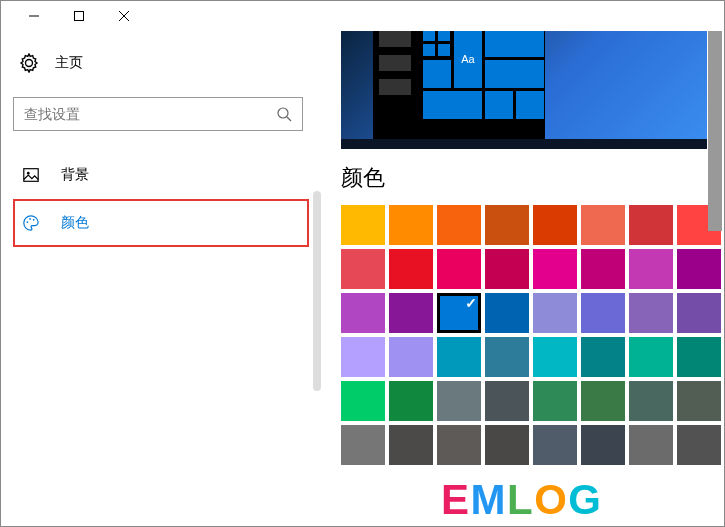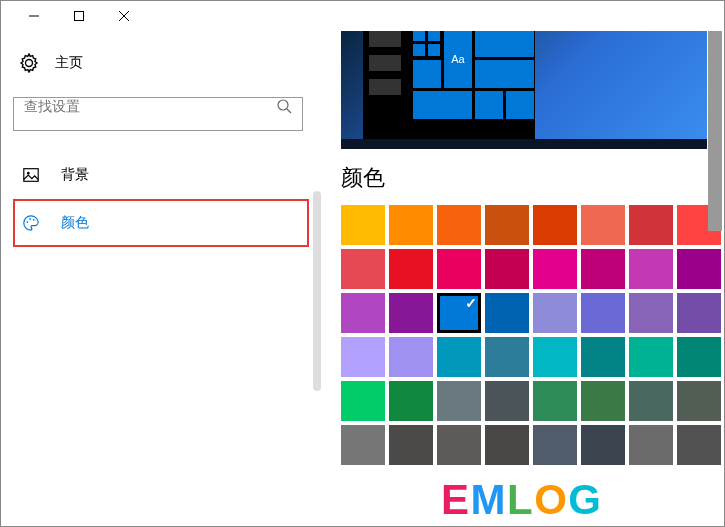--- a/index.html
+++ b/index.html
@@ -5,32 +5,32 @@
 * { box-sizing: border-box; margin: 0; padding: 0; }
 body { font-family: "Segoe UI", "Microsoft YaHei", sans-serif; font-size: 14px; background: #fff; width: 725px; height: 527px; overflow: hidden; position: relative; border: 1px solid #888; }
 .titlebar { height: 30px; display: flex; align-items: center; padding-left: 10px; }
 .titlebar-title { font-size: 12px; color: #000; flex: 1; }
 .win-controls { display: flex; }
 .win-btn { width: 45px; height: 30px; display: flex; align-items: center; justify-content: center; font-size: 14px; color: #000; }
 .content { display: flex; height: calc(100% - 30px); }
 .sidebar { width: 320px; padding: 10px 12px 0 12px; position: relative; }
 .home-row { display: flex; align-items: center; gap: 16px; padding: 12px 6px; margin-bottom: 12px; }
 .gear-icon { width: 20px; height: 20px; }
-.search-box { width: 290px; height: 34px; border: 1px solid #999; display: flex; align-items: flex-start; padding: 0 10px; margin-bottom: 20px; }
+.search-box { width: 290px; height: 34px; border: 1px solid #999; display: flex; align-items: flex-start; padding: 8px 10px; margin-bottom: 20px; }
 .search-input { border: none; flex: 1; font-size: 14px; color: #666; outline: none; background: transparent; }
 .search-icon { width: 16px; height: 16px; color: #666; }
 .section-header { font-size: 13px; color: #666; margin-bottom: 16px; padding-left: 6px; }
 .nav-item { display: flex; align-items: center; gap: 20px; padding: 14px 8px; cursor: pointer; }
 .nav-item .nav-icon { width: 20px; height: 20px; display: flex; align-items: center; justify-content: center; }
 .nav-item.highlighted { border: 2px solid #e53935; padding: 12px 6px; }
 .nav-item.active { color: #0078d7; }
 .main { flex: 1; position: relative; padding-left: 20px; }
 .preview-box { width: 366px; height: 118px; background: linear-gradient(135deg, #0a2440 0%, #2a6dd4 55%, #3b8ef0 100%); position: relative; overflow: hidden; }
 .preview-taskbar { position: absolute; bottom: 0; left: 0; right: 0; height: 10px; background: #0a1628; }
-.preview-start { position: absolute; bottom: 10px; left: 22px; width: 172px; height: 116px; background: #000; margin-top: 11px; }
+.preview-start { position: absolute; bottom: 10px; left: 32px; width: 172px; height: 116px; background: #000; margin-top: 11px; }
 .tile-grid { position: absolute; top: 6px; left: 50px; display: grid; grid-template-columns: repeat(4, 28px); grid-auto-rows: 28px; gap: 3px; }
 .tile { background: #0078d7; }
 .tile.small { width: 12px; height: 12px; }
 .tile-small-group { display: grid; grid-template-columns: 12px 12px; grid-template-rows: 12px 12px; gap: 3px; }
 .tile.wide { grid-column: span 2; }
 .tile.tall { grid-row: span 2; display:flex; align-items:center; justify-content:center; color:#fff; font-size:11px; }
 .start-strip { position: absolute; top:0; left:0; bottom:0; width: 44px; background: #000; }
 .start-strip .s-item { height: 16px; margin: 8px 6px; background: #333; }
 .section-title { font-size: 22px; font-weight: 400; margin: 14px 0 12px 0; }
 .color-grid { display: grid; grid-template-columns: repeat(8, 44px); grid-auto-rows: 40px; gap: 4px; width: 380px; }

